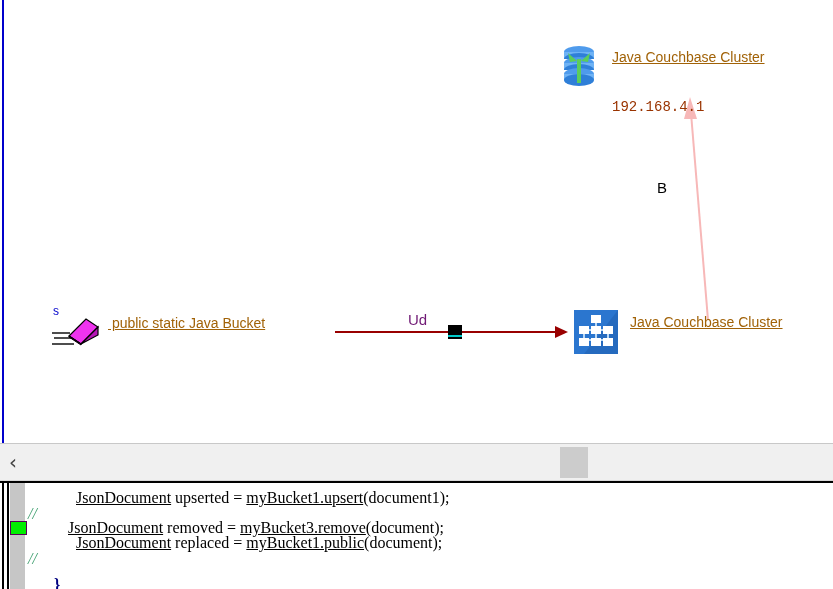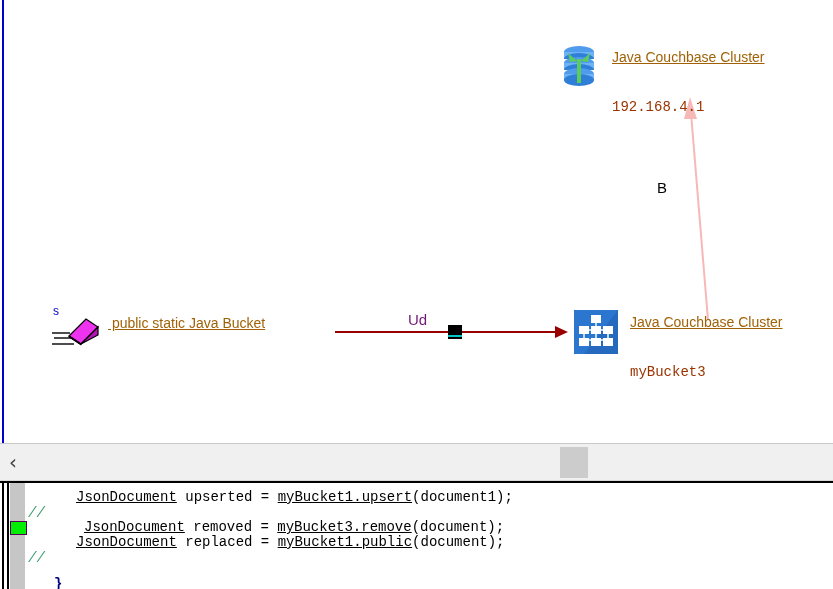--- a/index.html
+++ b/index.html
@@ -197,22 +197,22 @@
   #editor-gutter-marker {
     position: absolute;
     left: 10px; top: 521px;
     width: 17px; height: 14px;
     background: #00ee00;
     border: 1px solid #550055;
     box-sizing: border-box;
   }
   .code-line {
     position: absolute;
-    font-family: Liberation Mono, monospace;
-    font-size: 14px;
+    font-family: Liberation Serif, serif;
+    font-size: 16px;
     line-height: 15px;
     white-space: pre;
     color: #000000;
   }
   .cmt { color: #3f9f6f; font-style: italic; }
   .brace { color: #000080; font-weight: bold; }
   .u { text-decoration: underline; }
 </style>
 </head>
 <body>
@@ -275,21 +275,20 @@
       <rect x="19" y="6" width="10" height="8" fill="#ffffff"></rect>
       <rect x="7" y="17" width="10" height="8" fill="#ffffff"></rect>
       <rect x="19" y="17" width="10" height="8" fill="#ffffff"></rect>
       <rect x="31" y="17" width="10" height="8" fill="#ffffff"></rect>
       <rect x="7" y="29" width="10" height="8" fill="#ffffff"></rect>
       <rect x="19" y="29" width="10" height="8" fill="#ffffff"></rect>
       <rect x="31" y="29" width="10" height="8" fill="#ffffff"></rect>
     </svg>
     <div class="labels">
       <div class="node-title">Java Couchbase Cluster</div>
-      <div class="node-sub">myBucket3</div>
     </div>
   </div>
 
   <div class="node" id="node-method">
     <svg class="method-icon" viewBox="0 0 54 48">
 
       <g stroke="#000000" stroke-width="1.4">
         <line x1="2" y1="26" x2="20" y2="26"></line>
         <line x1="4" y1="31" x2="22" y2="31"></line>
         <line x1="2" y1="37" x2="24" y2="37"></line>
@@ -312,18 +311,18 @@
   <div id="hscroll-left-btn">‹</div>
   <div id="hscroll-thumb"></div>
 </div>
 
 <div id="editor">
   <div id="editor-rule-a"></div>
   <div id="editor-rule-b"></div>
   <div id="editor-gutter"></div>
   <div class="code-line" id="code-line-0" style="left:76px; top:7px;"><span class="u">JsonDocument</span> upserted = <span class="u">myBucket1.upsert</span>(document1);</div>
   <div class="code-line cmt" id="code-line-1" style="left:28px; top:23px;">//</div>
-  <div class="code-line" id="code-line-2" style="left:84px; top:37px;"><span class="u">JsonDocument</span> removed = <span class="u">myBucket3.remove</span>(document);</div>
+  <div class="code-line" id="code-line-2" style="left:68px; top:37px;"><span class="u">JsonDocument</span> removed = <span class="u">myBucket3.remove</span>(document);</div>
   <div class="code-line" id="code-line-3" style="left:76px; top:52px;"><span class="u">JsonDocument</span> replaced = <span class="u">myBucket1.public</span>(document);</div>
   <div class="code-line cmt" id="code-line-4" style="left:28px; top:68px;">//</div>
   <div class="code-line brace" id="code-line-5" style="left:54px; top:94px;">}</div>
 </div>
 <div id="editor-gutter-marker"></div>
 
 </body></html>

